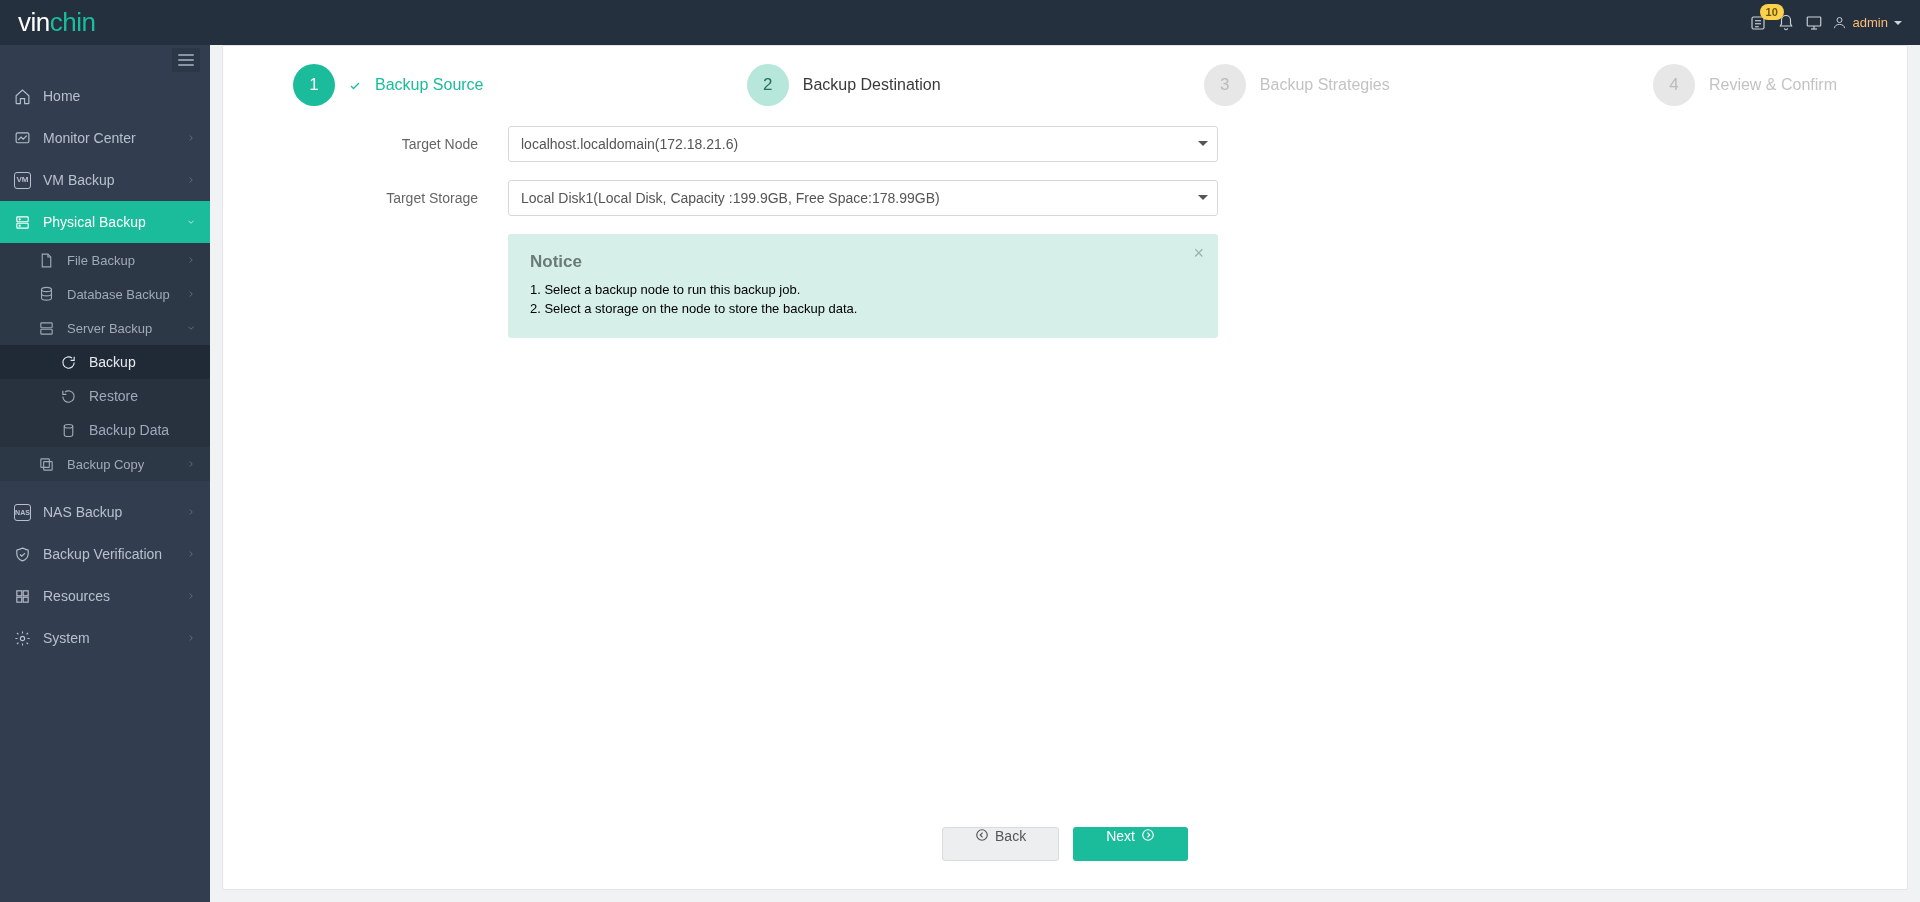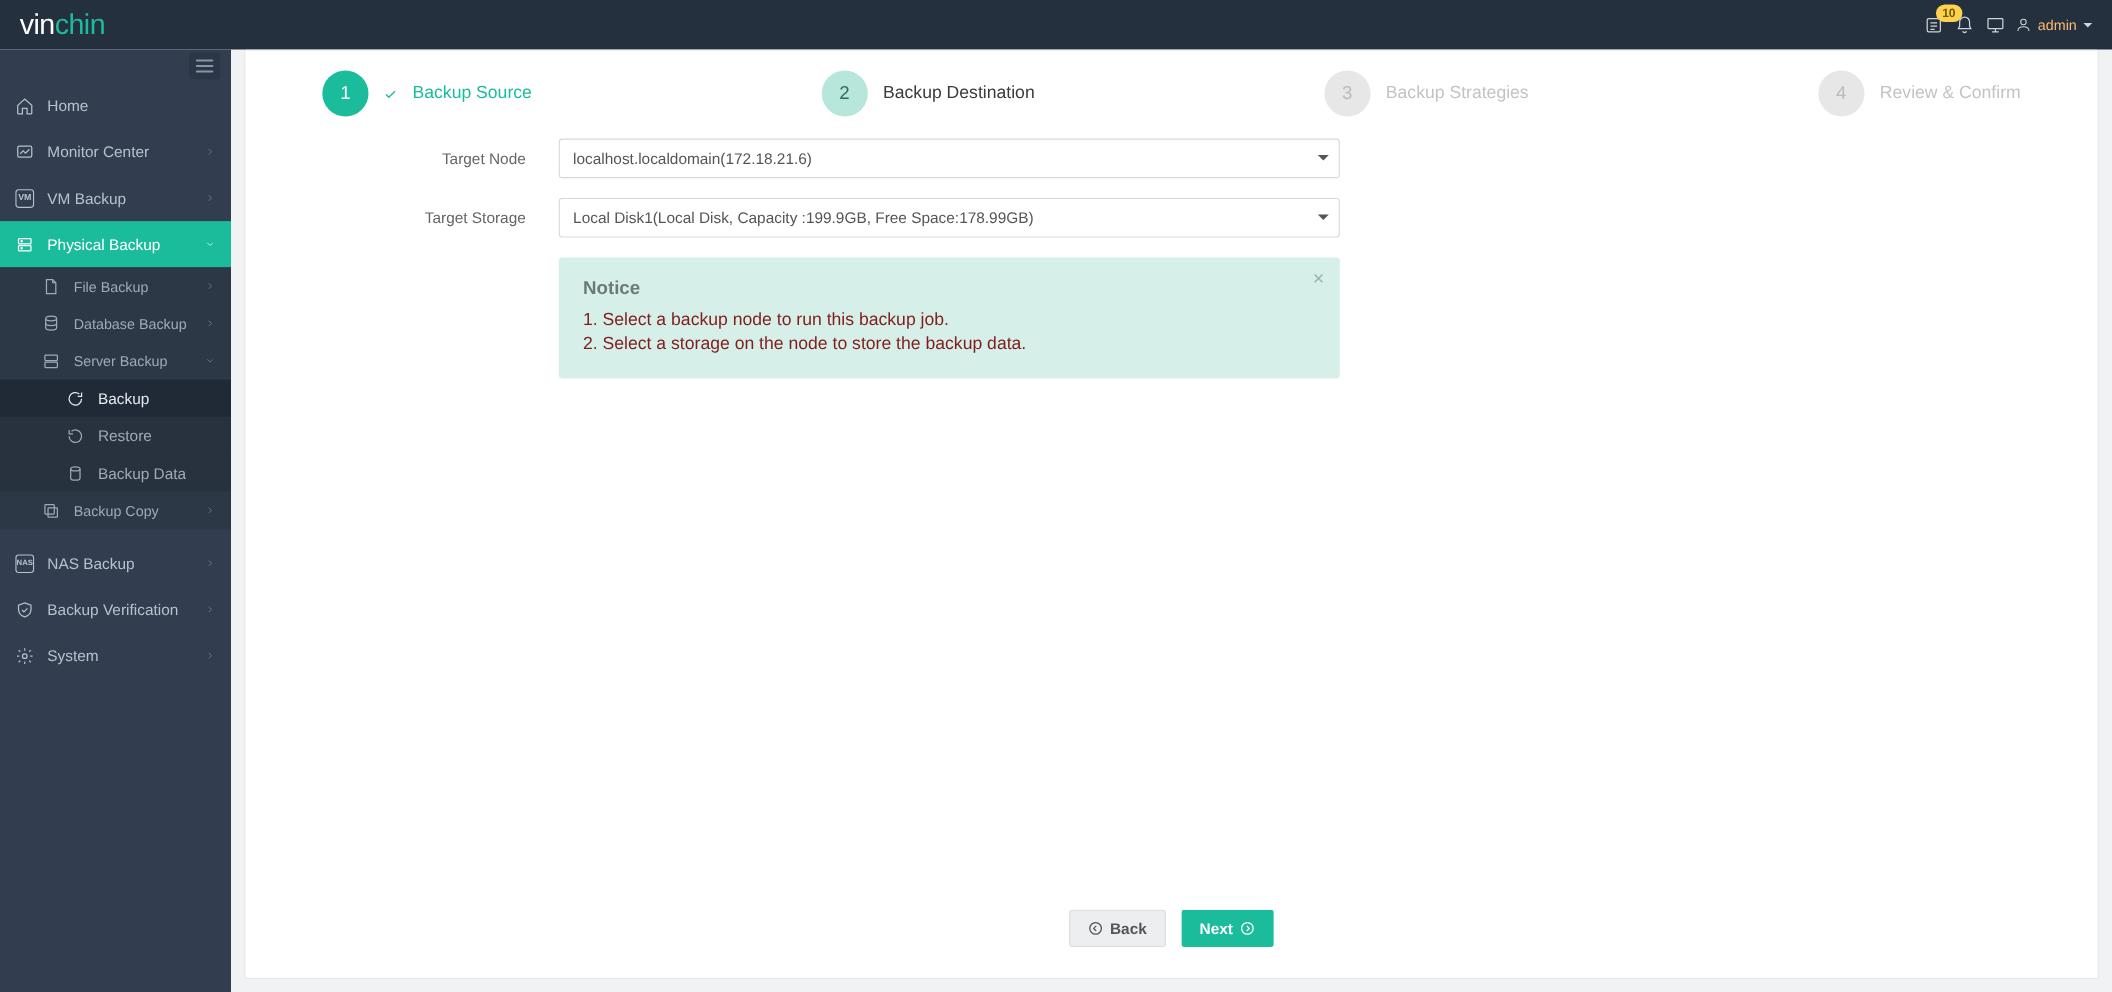--- a/index.html
+++ b/index.html
@@ -72,26 +72,26 @@
   .frow{display:flex;align-items:center;margin-bottom:18px;}
   .flabel{width:215px;text-align:right;padding-right:30px;color:#666;font-size:14px;}
   .fctrl{width:710px;max-width:710px;}
   .select{width:100%;height:36px;border:1px solid #d6d9dc;border-radius:3px;background:#fff;padding:0 28px 0 12px;font-size:14px;color:#555;appearance:none;position:relative;}
   .select-wrap{position:relative;}
   .select-wrap::after{content:"";position:absolute;right:10px;top:50%;transform:translateY(-30%);border:5px solid transparent;border-top-color:#555;pointer-events:none;}
 
   .notice{background:#d6efe8;border-radius:3px;padding:18px 22px 18px 22px;position:relative;margin-left:215px;width:710px;}
   .notice h4{color:#6b7a76;font-size:17px;font-weight:700;margin-bottom:10px;}
   .notice .close{position:absolute;right:14px;top:10px;color:#9bb4ad;font-size:18px;cursor:pointer;line-height:1;}
-  .notice ol{list-style:none;color:#7f1d1d;font-size:16px;}
+  .notice ol{list-style:none;color:#000000;font-size:13px;}
   .notice ol li{margin:4px 0;}
 
   
   .panel-foot{margin-top:auto;border-top:0;padding:16px 0 28px;display:flex;justify-content:center;gap:14px;}
-  .btn{height:34px;border-radius:3px;border:1px solid transparent;padding:0 16px;font-size:14px;display:inline-flex;align-items:center;gap:6px;cursor:pointer;font-weight:bold;}
+  .btn{height:34px;border-radius:3px;border:1px solid transparent;padding:0 32px;font-size:14px;display:inline-flex;align-items:flex-start;gap:6px;cursor:pointer;}
   .btn-default{background:#eceeef;border-color:#d9dcde;color:#555;}
   .btn-primary{background:#1bbc9b;color:#fff;}
   .btn svg{width:14px;height:14px;stroke:currentColor;fill:none;stroke-width:2;}
 
 </style>
 </head>
 <body>
 
 <div class="topbar">
   <div class="brand">
@@ -279,20 +279,34 @@
           <polyline points="8.5 12 11 14.5 15.5 10"></polyline>
         </svg>
       <span class="nv-text">Backup Verification</span>
       <span class="chev">
           <svg viewBox="0 0 24 24">
             <polyline points="9 6 15 12 9 18"></polyline>
           </svg>
         </span>
     </div>
 
+    <div class="nav-item lvl1">
+      <svg viewBox="0 0 24 24">
+          <rect x="4" y="4" width="7" height="7"></rect>
+          <rect x="13" y="4" width="7" height="7"></rect>
+          <rect x="4" y="13" width="7" height="7"></rect>
+          <rect x="13" y="13" width="7" height="7"></rect>
+        </svg>
+      <span class="nv-text">Resources</span>
+      <span class="chev">
+          <svg viewBox="0 0 24 24">
+            <polyline points="9 6 15 12 9 18"></polyline>
+          </svg>
+        </span>
+    </div>
 
     <div class="nav-item lvl1">
       <svg viewBox="0 0 24 24">
           <circle cx="12" cy="12" r="3"></circle>
           <path d="M12 2v3M12 19v3M4.2 4.2l2.1 2.1M17.7 17.7l2.1 2.1M2 12h3M19 12h3M4.2 19.8l2.1-2.1M17.7 6.3l2.1-2.1"></path>
         </svg>
       <span class="nv-text">System</span>
       <span class="chev">
           <svg viewBox="0 0 24 24">
             <polyline points="9 6 15 12 9 18"></polyline>

